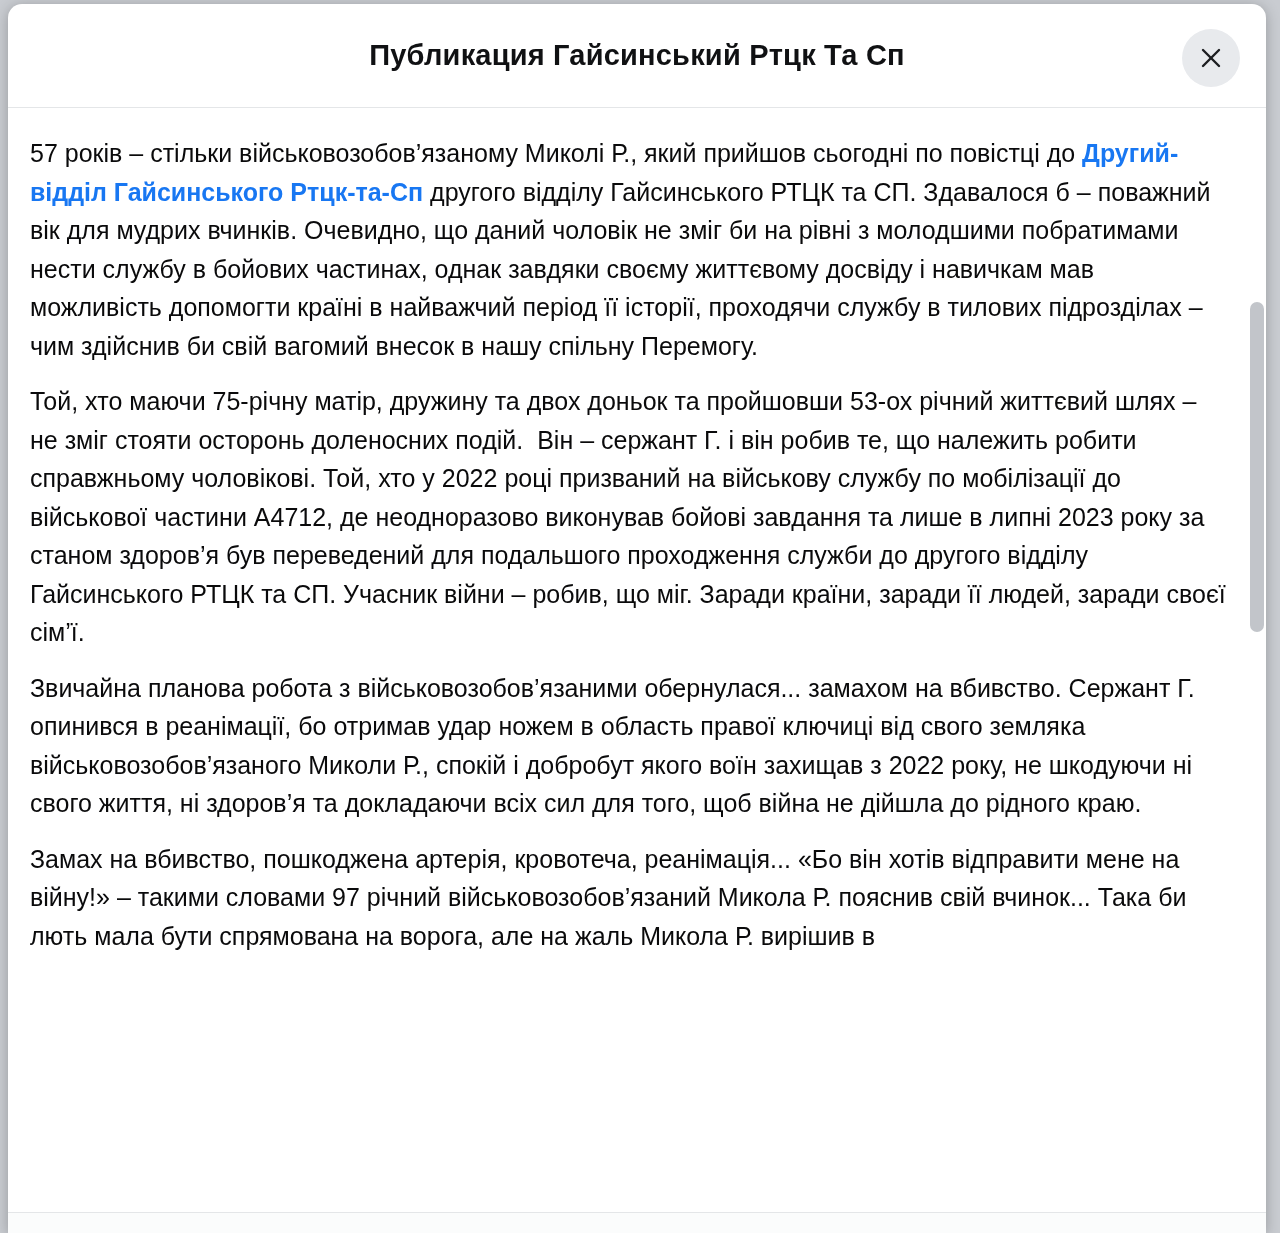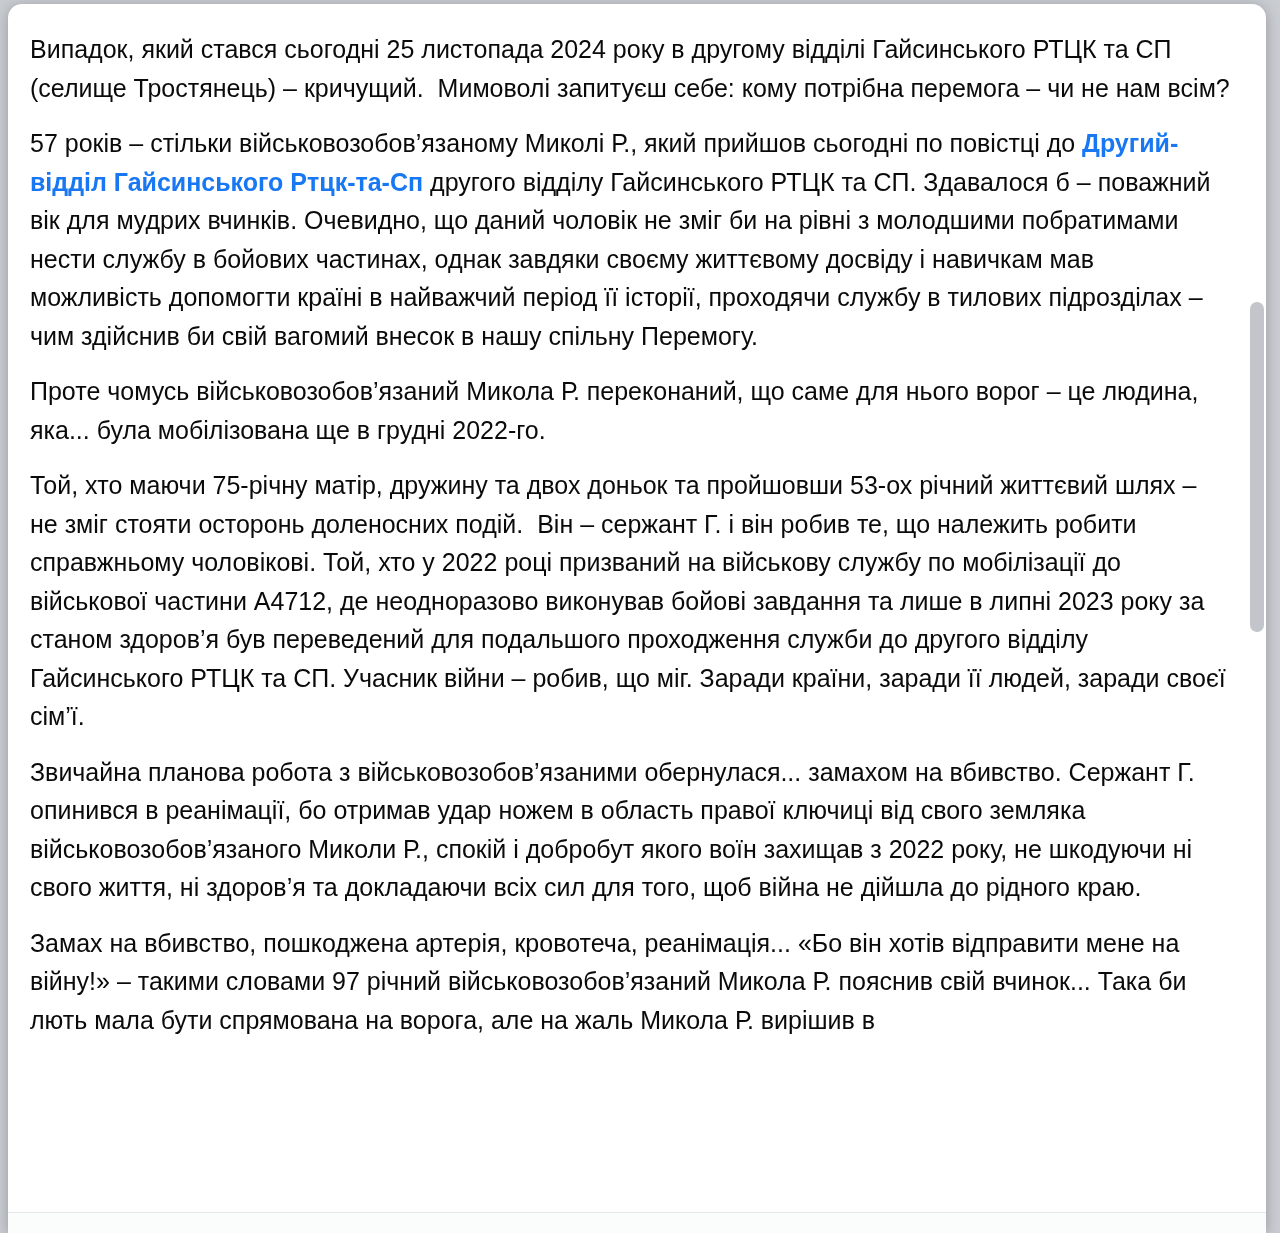--- a/index.html
+++ b/index.html
@@ -98,25 +98,34 @@
     border-radius: 7px;
     background: #c2c5ca;
   }
 </style>
 </head>
 <body>
 
 <div class="overlay">
   <div class="modal">
 
+    <div class="modal-header">
+      <h1 class="modal-title">Публикация Гайсинський Ртцк Та Сп</h1>
+      <button class="close-button">
+        <span style="display:flex;">
+          <svg width="24" height="24" viewBox="0 0 24 24">
+            <line x1="4" y1="4" x2="20" y2="20" stroke="#1c1e21" stroke-width="2.4" stroke-linecap="round"></line>
+            <line x1="20" y1="4" x2="4" y2="20" stroke="#1c1e21" stroke-width="2.4" stroke-linecap="round"></line>
+          </svg>
+        </span>
+      </button>
+    </div>
 
     <div class="modal-body">
-      <p>Випадок, який стався сьогодні 25 листопада 2024 року в другому відділі Гайсинського РТЦК та СП (селище Тростянець) – кричущий.  Мимоволі запитуєш себе: кому потрібна перемога – чи не нам всім?</p>
       <p><span>57 років – стільки військовозобов’язаному Миколі Р., який прийшов сьогодні по повістці до </span><a class="profile-link">Другий-відділ Гайсинського Ртцк-та-Сп</a><span> другого відділу Гайсинського РТЦК та СП. Здавалося б – поважний вік для мудрих вчинків. Очевидно, що даний чоловік не зміг би на рівні з молодшими побратимами нести службу в бойових частинах, однак завдяки своєму життєвому досвіду і навичкам мав можливість допомогти країні в найважчий період її історії, проходячи службу в тилових підрозділах – чим здійснив би свій вагомий внесок в нашу спільну Перемогу.</span></p>
-      <p>Проте чомусь військовозобов’язаний Микола Р. переконаний, що саме для нього ворог – це людина, яка... була мобілізована ще в грудні 2022-го.</p>
       <p>Той, хто маючи 75-річну матір, дружину та двох доньок та пройшовши 53-ох річний життєвий шлях – не зміг стояти осторонь доленосних подій.  Він – сержант Г. і він робив те, що належить робити справжньому чоловікові. Той, хто у 2022 році призваний на військову службу по мобілізації до військової частини А4712, де неодноразово виконував бойові завдання та лише в липні 2023 року за станом здоров’я був переведений для подальшого проходження служби до другого відділу Гайсинського РТЦК та СП. Учасник війни – робив, що міг. Заради країни, заради її людей, заради своєї сім’ї.</p>
       <p>Звичайна планова робота з військовозобов’язаними обернулася... замахом на вбивство. Сержант Г. опинився в реанімації, бо отримав удар ножем в область правої ключиці від свого земляка військовозобов’язаного Миколи Р., спокій і добробут якого воїн захищав з 2022 року, не шкодуючи ні свого життя, ні здоров’я та докладаючи всіх сил для того, щоб війна не дійшла до рідного краю.</p>
       <p>Замах на вбивство, пошкоджена артерія, кровотеча, реанімація... «Бо він хотів відправити мене на війну!» – такими словами 97 річний військовозобов’язаний Микола Р. пояснив свій вчинок... Така би лють мала бути спрямована на ворога, але на жаль Микола Р. вирішив в</p>
     </div>
 
     <div class="modal-footer"></div>
   </div>
 
   <div class="scrollbar-thumb"></div>
 </div>

